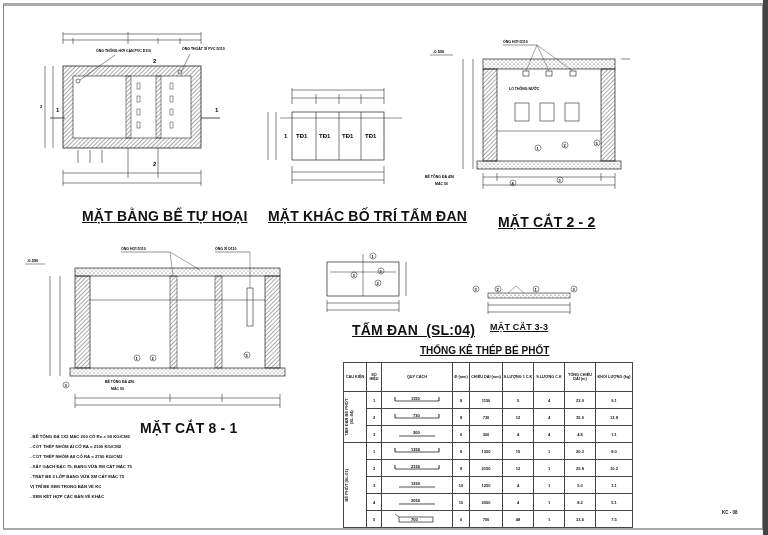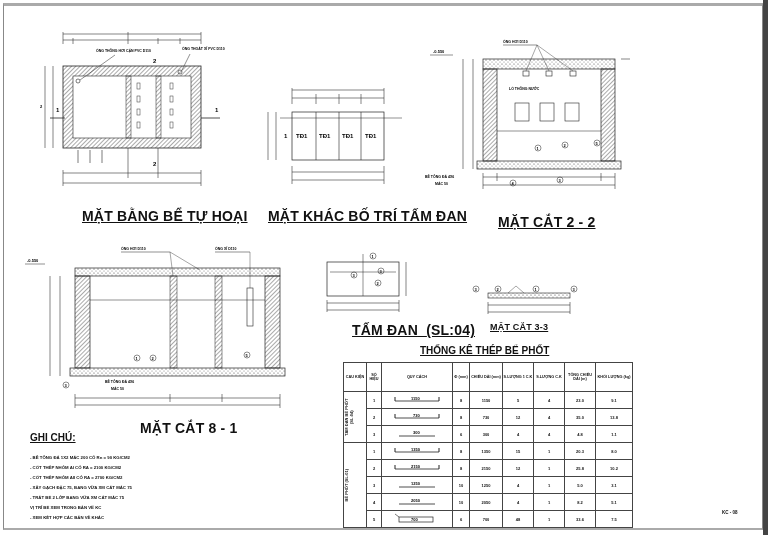--- a/index.html
+++ b/index.html
@@ -268,21 +268,20 @@
   <line x1="18" y1="27" x2="100" y2="27" stroke="#333" stroke-width="0.6"></line>
   <line x1="18" y1="34" x2="100" y2="34" stroke="#333" stroke-width="0.6"></line>
   <g stroke="#333" stroke-width="0.6">
       <line x1="18" y1="24" x2="18" y2="36"></line>
       <line x1="100" y1="24" x2="100" y2="36"></line>
     </g>
 </svg>
 <div class="title" style="left:490px;top:322px;font-size:9px">MẶT CẮT 3-3</div>
 
 <div class="notes">
-  <h3>GHI CHÚ:</h3>
   <ul>
     <li>- BÊ TÔNG ĐÁ 1X2 MÁC 200 CÓ Rn = 90 KG/CM2</li>
     <li>- CỐT THÉP NHÓM AI CÓ RA = 2100 KG/CM2</li>
     <li>- CỐT THÉP NHÓM AII CÓ RA = 2700 KG/CM2</li>
     <li>- XÂY GẠCH ĐẶC 75, BẰNG VỮA XM CÁT MÁC 75</li>
     <li>- TRÁT BỂ 2 LỚP BẰNG VỮA XM CÁT MÁC 75</li>
     <li>  VỊ TRÍ BỂ XEM TRONG BẢN VẼ KC</li>
     <li>- XEM KẾT HỢP CÁC BẢN VẼ KHÁC</li>
   </ul>
 </div>

